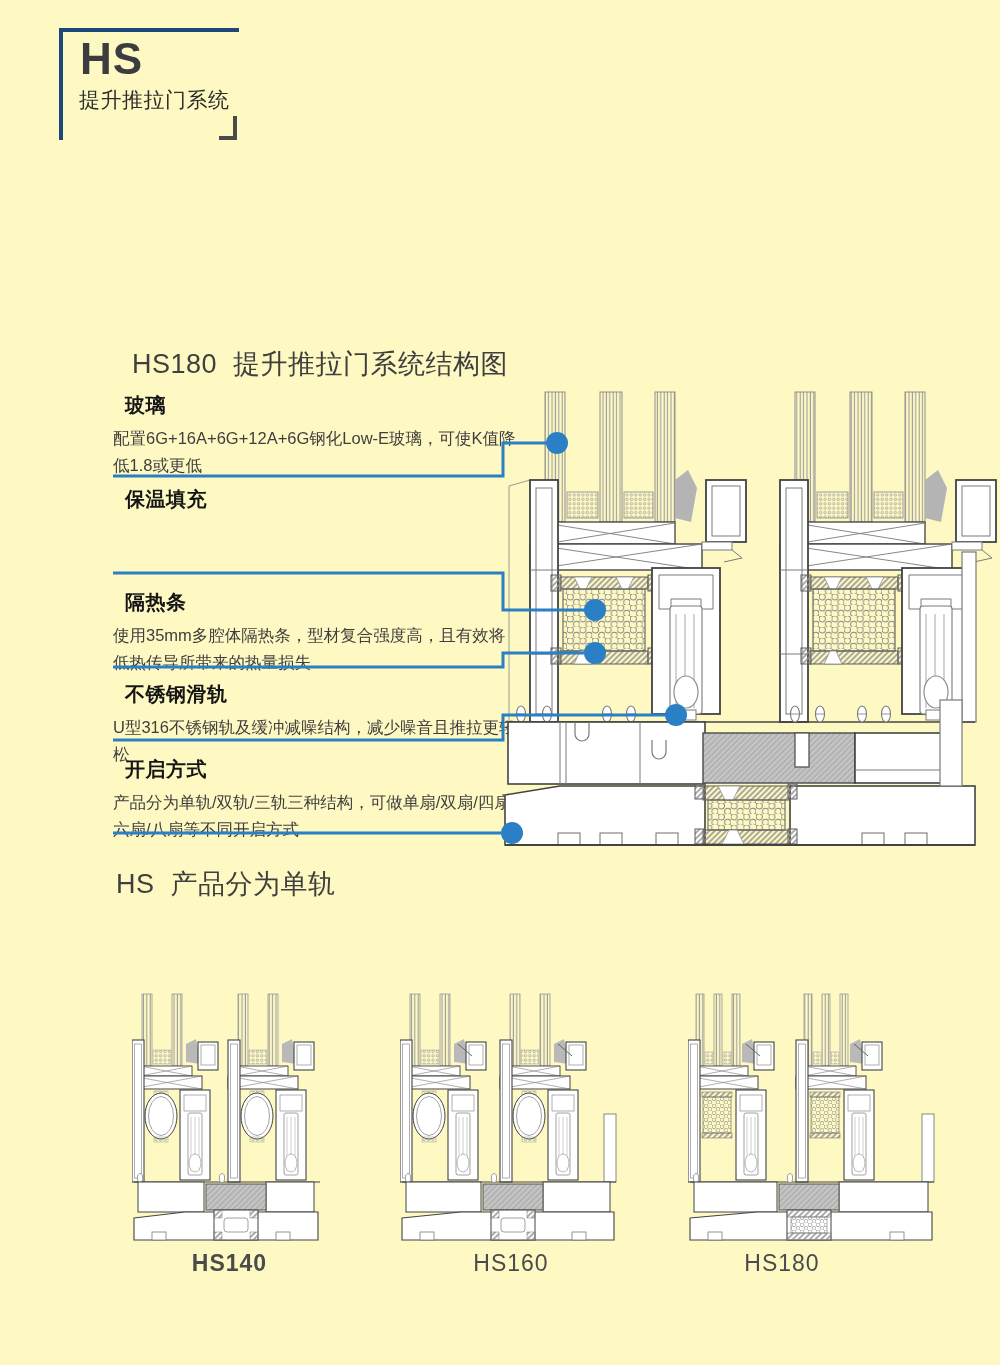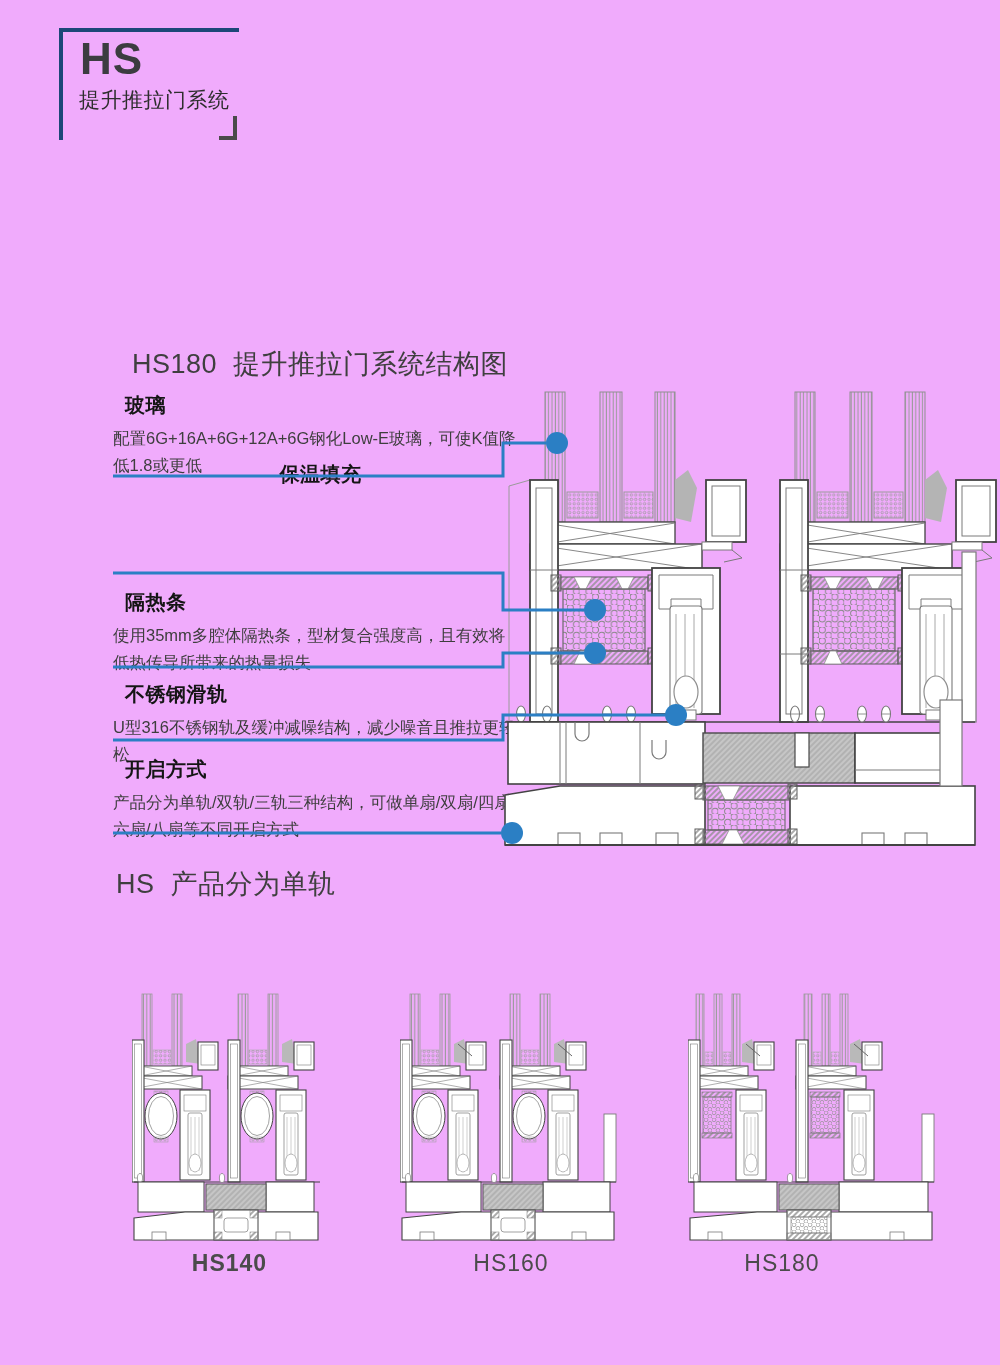--- a/index.html
+++ b/index.html
@@ -1,33 +1,33 @@
 <!DOCTYPE html>
 <html><head>
 <meta charset="utf-8">
 <style>
   html,body{margin:0;padding:0;background:#e8e8e8;}
-  .page{position:relative;width:1000px;height:1365px;background:#f0abfc;margin:0 auto;
+  .page{position:relative;width:1000px;height:1365px;background:#fef9c3;margin:0 auto;
         font-family:"Liberation Sans","DejaVu Sans",sans-serif;overflow:hidden;}
   
   .br-top{position:absolute;left:59px;top:28px;width:180px;height:4px;background:#1c4778;}
   .br-left{position:absolute;left:59px;top:28px;width:4px;height:112px;background:#1c4778;}
   .br2-v{position:absolute;left:233px;top:116px;width:4px;height:24px;background:#4a4a4a;}
   .br2-h{position:absolute;left:219px;top:136px;width:18px;height:4px;background:#4a4a4a;}
   .logo-hs{position:absolute;left:80px;top:34px;font-size:44px;font-weight:700;color:#3c3c40;letter-spacing:1px;}
   .logo-sub{position:absolute;left:79px;top:86px;font-size:21px;color:#2e2e2e;letter-spacing:0.5px;}
   
   .sec-title{position:absolute;margin:0;font-size:27px;font-weight:400;color:#3f3f3f;white-space:pre;letter-spacing:0.5px;}
   .t1{left:116px;top:346px;margin-left:16px;}
   .t2{left:116px;top:866px;}
   
   .feature{position:absolute;left:113px;width:403px;}
   .feature h3{margin:0 0 6px 12px;font-size:20px;font-weight:700;color:#151515;letter-spacing:0.5px;}
   .feature p{margin:0;font-size:16.5px;line-height:27px;color:#3e3e3e;}
-  .f0{top:392px;} .f1{top:461px;text-align:center;} .f2{top:589px;} .f3{top:681px;} .f4{top:756px;}
+  .f0{top:392px;} .f1{top:486px;} .f2{top:589px;} .f3{top:681px;} .f4{top:756px;}
   
   #fig-structure{position:absolute;left:95px;top:385px;width:905px;height:475px;}
   .mini{position:absolute;top:992px;height:252px;}
   #fig-hs140{left:132px;width:195px;}
   #fig-hs160{left:400px;width:222px;}
   #fig-hs180{left:688px;width:252px;}
   .prod-label{position:absolute;top:1250px;font-size:23px;color:#4b4b4b;text-align:center;letter-spacing:1px;}
   .l140{left:132px;width:195px;font-weight:bold;}
   .l160{left:400px;width:222px;}
   .l180{left:656px;width:252px;}

